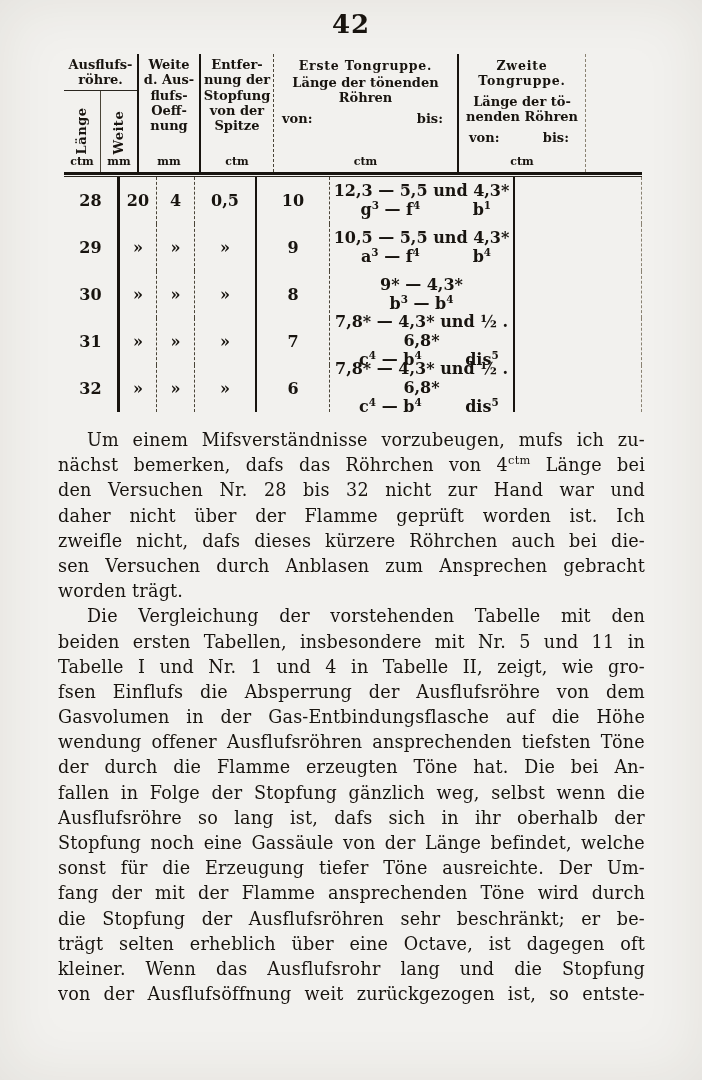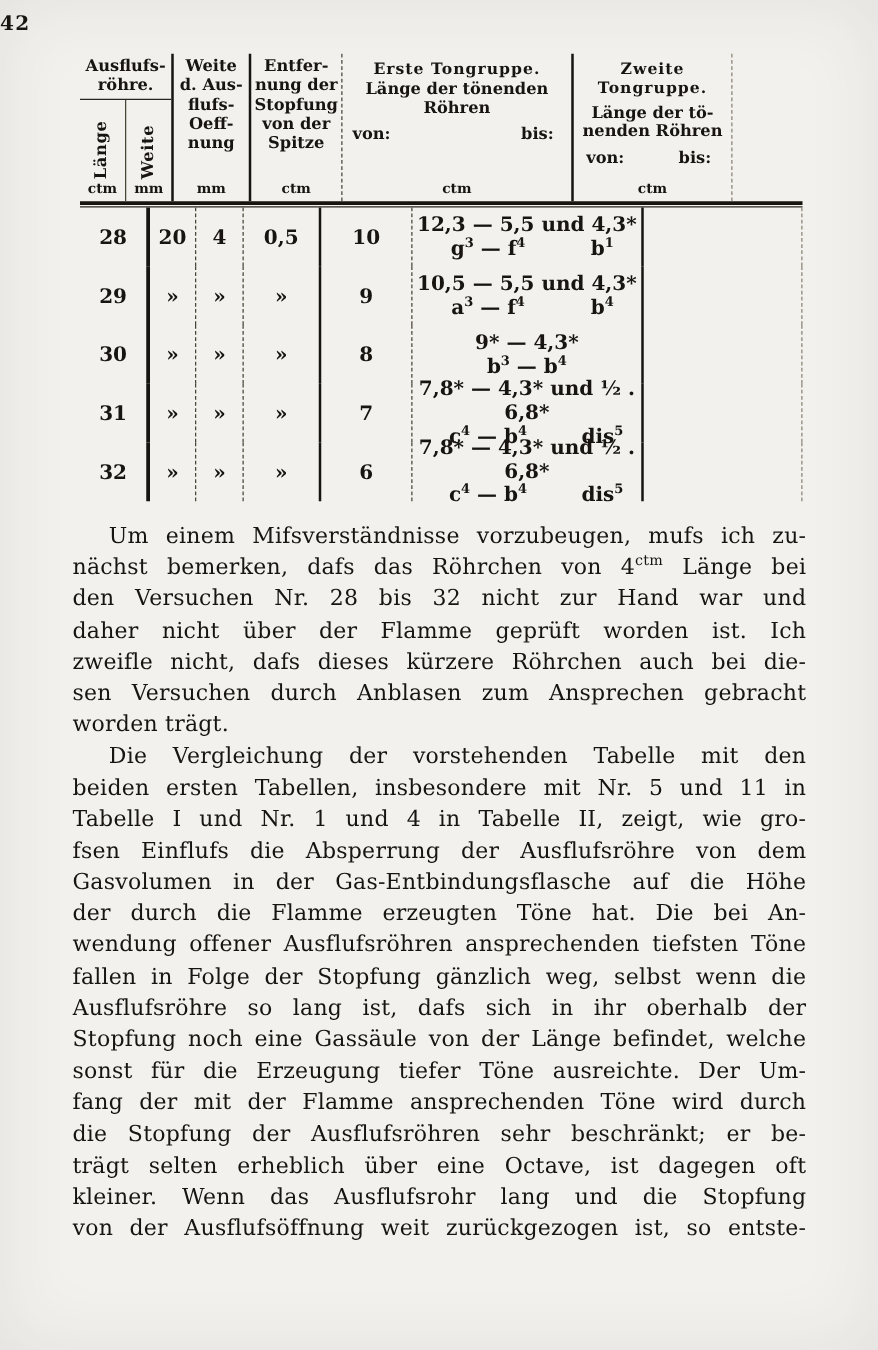--- a/index.html
+++ b/index.html
@@ -5,21 +5,21 @@
   :root { --ink:#18140f; --paper:#f2f1ee; }
   * { box-sizing:border-box; }
   html,body { margin:0; padding:0; width:702px; height:1080px; overflow:hidden; }
   body {
     background:var(--paper);
     color:var(--ink);
     font-family:"DejaVu Serif","Liberation Serif",serif;
     box-shadow:inset 0 0 60px rgba(60,50,30,.08);
   }
   .page { width:702px; height:1080px; padding-top:9px; }
-  .page-number { font-size:16px; font-weight:bold; letter-spacing:1px; }
+  .page-number { text-align:center; font-size:26px; font-weight:bold; letter-spacing:1px; }
 
   
   .ttable { margin:15px 0 0 64px; width:578px; font-weight:bold; }
   .thead { display:flex; height:121px; border-bottom:3px solid var(--ink); }
   .thinrule { height:1px; background:#2a261f; margin-top:1px; }
   .row { display:flex; height:47px; }
   .tbody .row .c { display:flex; align-items:center; justify-content:center; font-size:16px; }
 
   
   .col-nr      { width:56px;  border-right:3px solid var(--ink); }
@@ -230,22 +230,22 @@
         <div class="line">zweifle nicht, dafs dieses kürzere Röhrchen auch bei die-</div>
         <div class="line">sen Versuchen durch Anblasen zum Ansprechen gebracht</div>
         <div class="line noj">worden trägt.</div>
       </div>
     <div class="para">
         <div class="line first">Die Vergleichung der vorstehenden Tabelle mit den</div>
         <div class="line">beiden ersten Tabellen, insbesondere mit Nr. 5 und 11 in</div>
         <div class="line">Tabelle I und Nr. 1 und 4 in Tabelle II, zeigt, wie gro-</div>
         <div class="line">fsen Einflufs die Absperrung der Ausflufsröhre von dem</div>
         <div class="line">Gasvolumen in der Gas-Entbindungsflasche auf die Höhe</div>
+        <div class="line">wendung offener Ausflufsröhren ansprechenden tiefsten Töne</div>
         <div class="line">der durch die Flamme erzeugten Töne hat.  Die bei An-</div>
-        <div class="line">wendung offener Ausflufsröhren ansprechenden tiefsten Töne</div>
         <div class="line">fallen in Folge der Stopfung gänzlich weg, selbst wenn die</div>
         <div class="line">Ausflufsröhre so lang ist, dafs sich in ihr oberhalb der</div>
         <div class="line">Stopfung noch eine Gassäule von der Länge befindet, welche</div>
         <div class="line">sonst für die Erzeugung tiefer Töne ausreichte.  Der Um-</div>
         <div class="line">fang der mit der Flamme ansprechenden Töne wird durch</div>
         <div class="line">die Stopfung der Ausflufsröhren sehr beschränkt; er be-</div>
         <div class="line">trägt selten erheblich über eine Octave, ist dagegen oft</div>
         <div class="line">kleiner.  Wenn das Ausflufsrohr lang und die Stopfung</div>
         <div class="line">von der Ausflufsöffnung weit zurückgezogen ist, so entste-</div>
       </div>

